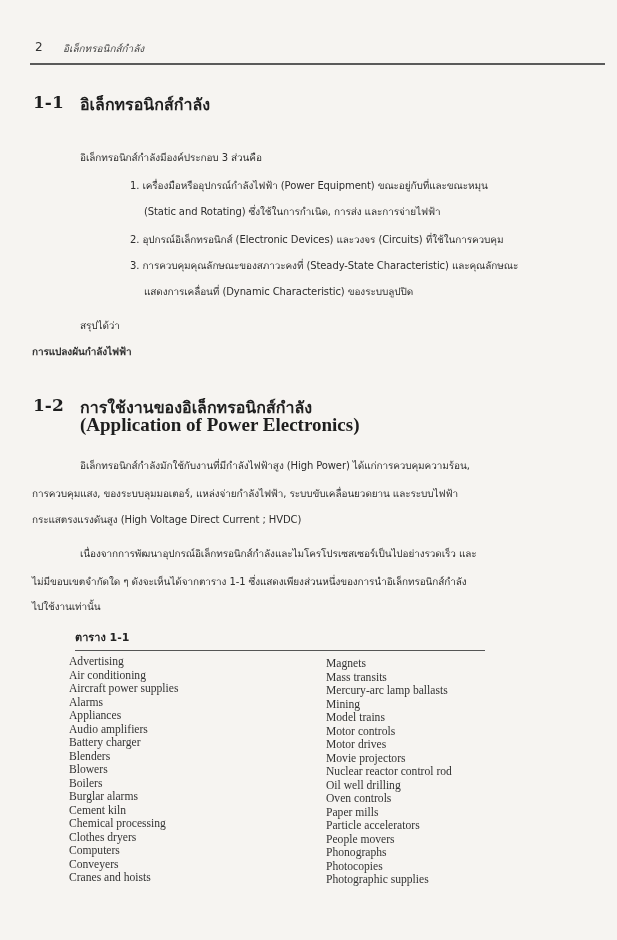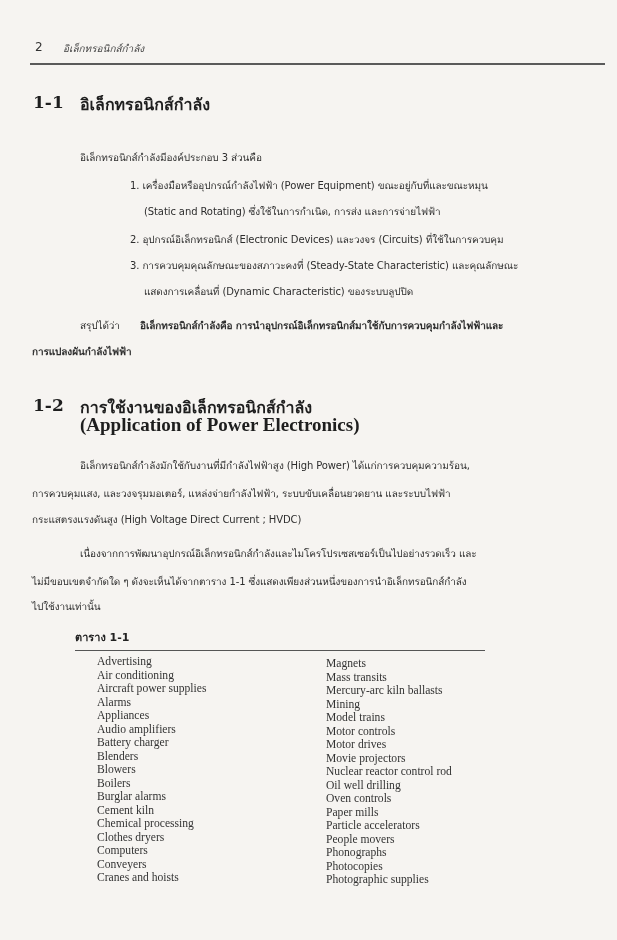--- a/index.html
+++ b/index.html
@@ -48,43 +48,42 @@
 
   <div>
     <div class="abs body-txt" style="left:130px; top:178px;">1. เครื่องมือหรืออุปกรณ์กำลังไฟฟ้า  (Power Equipment)  ขณะอยู่กับที่และขณะหมุน</div>
     <div class="abs body-txt" style="left:144px; top:204px;">(Static and Rotating) ซึ่งใช้ในการกำเนิด, การส่ง และการจ่ายไฟฟ้า</div>
     <div class="abs body-txt" style="left:130px; top:232px;">2. อุปกรณ์อิเล็กทรอนิกส์ (Electronic Devices) และวงจร (Circuits) ที่ใช้ในการควบคุม</div>
     <div class="abs body-txt" style="left:130px; top:258px;">3. การควบคุมคุณลักษณะของสภาวะคงที่ (Steady-State Characteristic) และคุณลักษณะ</div>
     <div class="abs body-txt" style="left:144px; top:284px;">แสดงการเคลื่อนที่ (Dynamic Characteristic) ของระบบลูปปิด</div>
   </div>
 
   <div class="abs body-txt" style="left:80px; top:318px;">สรุปได้ว่า</div>
-  <div class="abs body-txt bold" style="left:140px; top:318px;">อิเล็กทรอนิกส์กำลังคือ การนำอุปกรณ์อิเล็กทรอนิกส์มาใช้กับการควบคุมกำลังไฟฟ้าและ</div>
   <div class="abs body-txt bold" style="left:32px; top:344px;">การแปลงผันกำลังไฟฟ้า</div>
 
   <div class="abs sec-num" style="left:33px; top:395px;">1-2</div>
   <div class="abs sec-th" style="left:80px; top:395px;">การใช้งานของอิเล็กทรอนิกส์กำลัง</div>
   <div class="abs sec-en" style="left:80px; top:414px;text-align:right;">(Application of Power Electronics)</div>
 
   <div>
     <div class="abs body-txt" style="left:80px; top:458px;">อิเล็กทรอนิกส์กำลังมักใช้กับงานที่มีกำลังไฟฟ้าสูง  (High Power)  ได้แก่การควบคุมความร้อน,</div>
-    <div class="abs body-txt" style="left:32px; top:486px;">การควบคุมแสง,  และวงจรุมมอเตอร์,  แหล่งจ่ายกำลังไฟฟ้า,  ระบบขับเคลื่อนยวดยาน  และระบบไฟฟ้า</div>
+    <div class="abs body-txt" style="left:32px; top:486px;">การควบคุมแสง,  ของระบบลุมมอเตอร์,  แหล่งจ่ายกำลังไฟฟ้า,  ระบบขับเคลื่อนยวดยาน  และระบบไฟฟ้า</div>
     <div class="abs body-txt" style="left:32px; top:512px;">กระแสตรงแรงดันสูง (High Voltage Direct Current ; HVDC)</div>
   </div>
 
   <div>
     <div class="abs body-txt" style="left:80px; top:546px;">เนื่องจากการพัฒนาอุปกรณ์อิเล็กทรอนิกส์กำลังและไมโครโปรเซสเซอร์เป็นไปอย่างรวดเร็ว  และ</div>
     <div class="abs body-txt" style="left:32px; top:574px;">ไม่มีขอบเขตจำกัดใด  ๆ  ดังจะเห็นได้จากตาราง  1-1  ซึ่งแสดงเพียงส่วนหนึ่งของการนำอิเล็กทรอนิกส์กำลัง</div>
     <div class="abs body-txt" style="left:32px; top:599px;">ไปใช้งานเท่านั้น</div>
   </div>
 
   <div class="abs tbl-label">ตาราง 1-1</div>
   <div class="tbl-rule"></div>
 
-  <div class="col" style="left:97px;">
+  <div class="col" style="left:69px;">
     <div class="col-item">Advertising</div>
     <div class="col-item">Air conditioning</div>
     <div class="col-item">Aircraft power supplies</div>
     <div class="col-item">Alarms</div>
     <div class="col-item">Appliances</div>
     <div class="col-item">Audio amplifiers</div>
     <div class="col-item">Battery charger</div>
     <div class="col-item">Blenders</div>
     <div class="col-item">Blowers</div>
     <div class="col-item">Boilers</div>
@@ -93,21 +92,21 @@
     <div class="col-item">Chemical processing</div>
     <div class="col-item">Clothes dryers</div>
     <div class="col-item">Computers</div>
     <div class="col-item">Conveyers</div>
     <div class="col-item">Cranes and hoists</div>
   </div>
 
   <div class="col" style="left:326px; top:657px;">
     <div class="col-item">Magnets</div>
     <div class="col-item">Mass transits</div>
-    <div class="col-item">Mercury-arc kiln ballasts</div>
+    <div class="col-item">Mercury-arc lamp ballasts</div>
     <div class="col-item">Mining</div>
     <div class="col-item">Model trains</div>
     <div class="col-item">Motor controls</div>
     <div class="col-item">Motor drives</div>
     <div class="col-item">Movie projectors</div>
     <div class="col-item">Nuclear reactor control rod</div>
     <div class="col-item">Oil well drilling</div>
     <div class="col-item">Oven controls</div>
     <div class="col-item">Paper mills</div>
     <div class="col-item">Particle accelerators</div>

